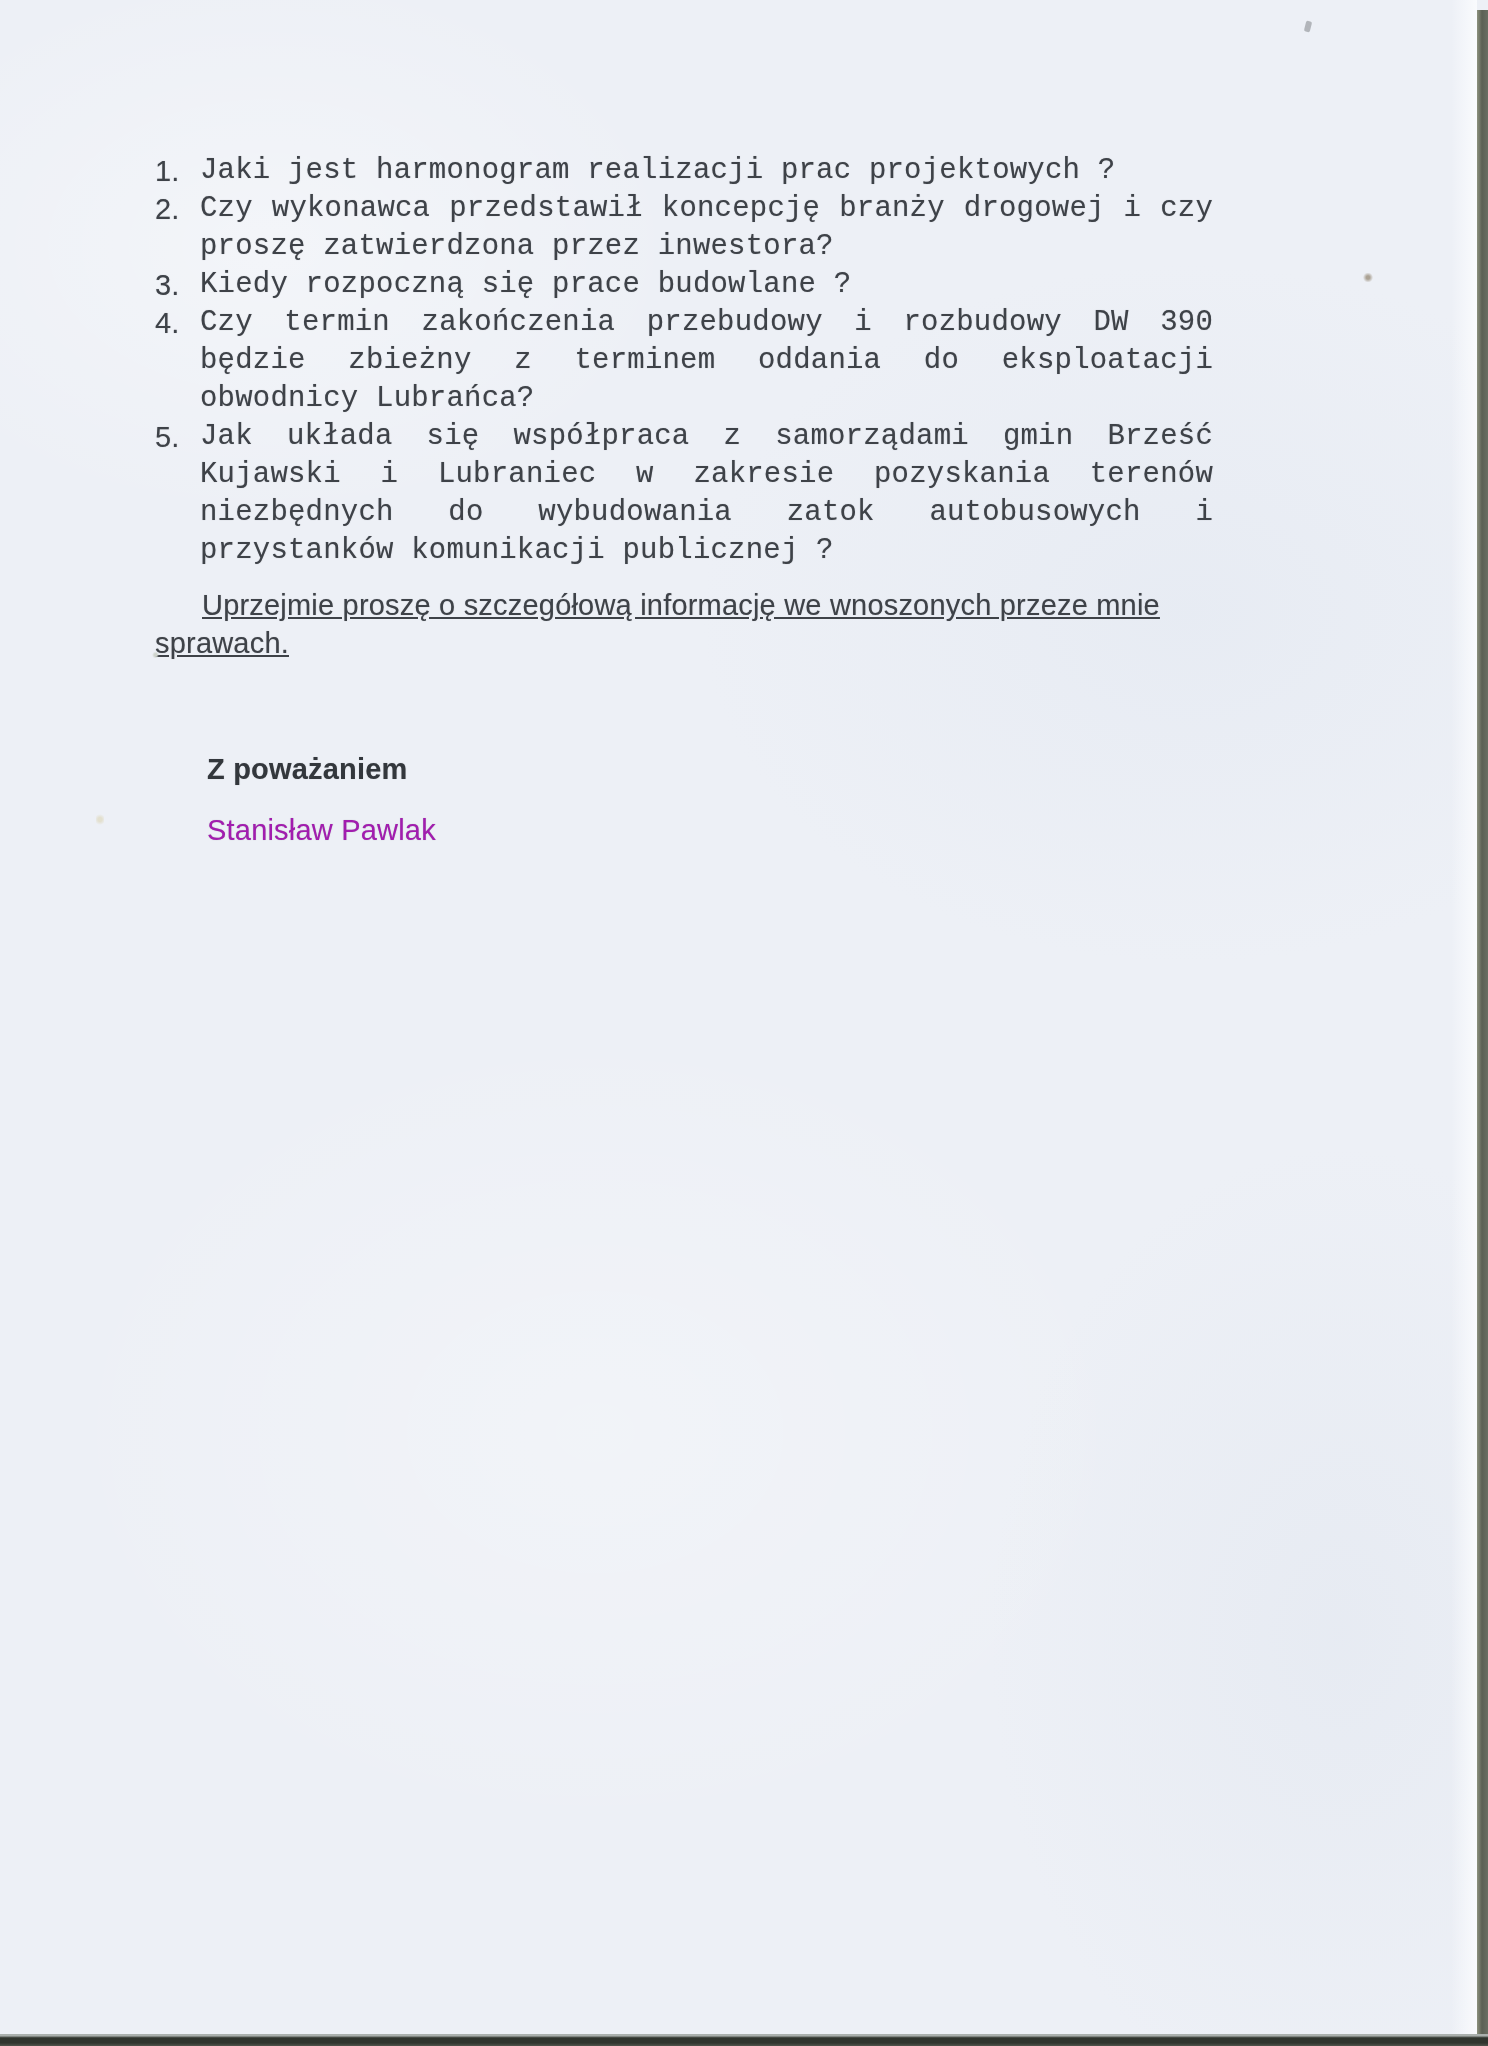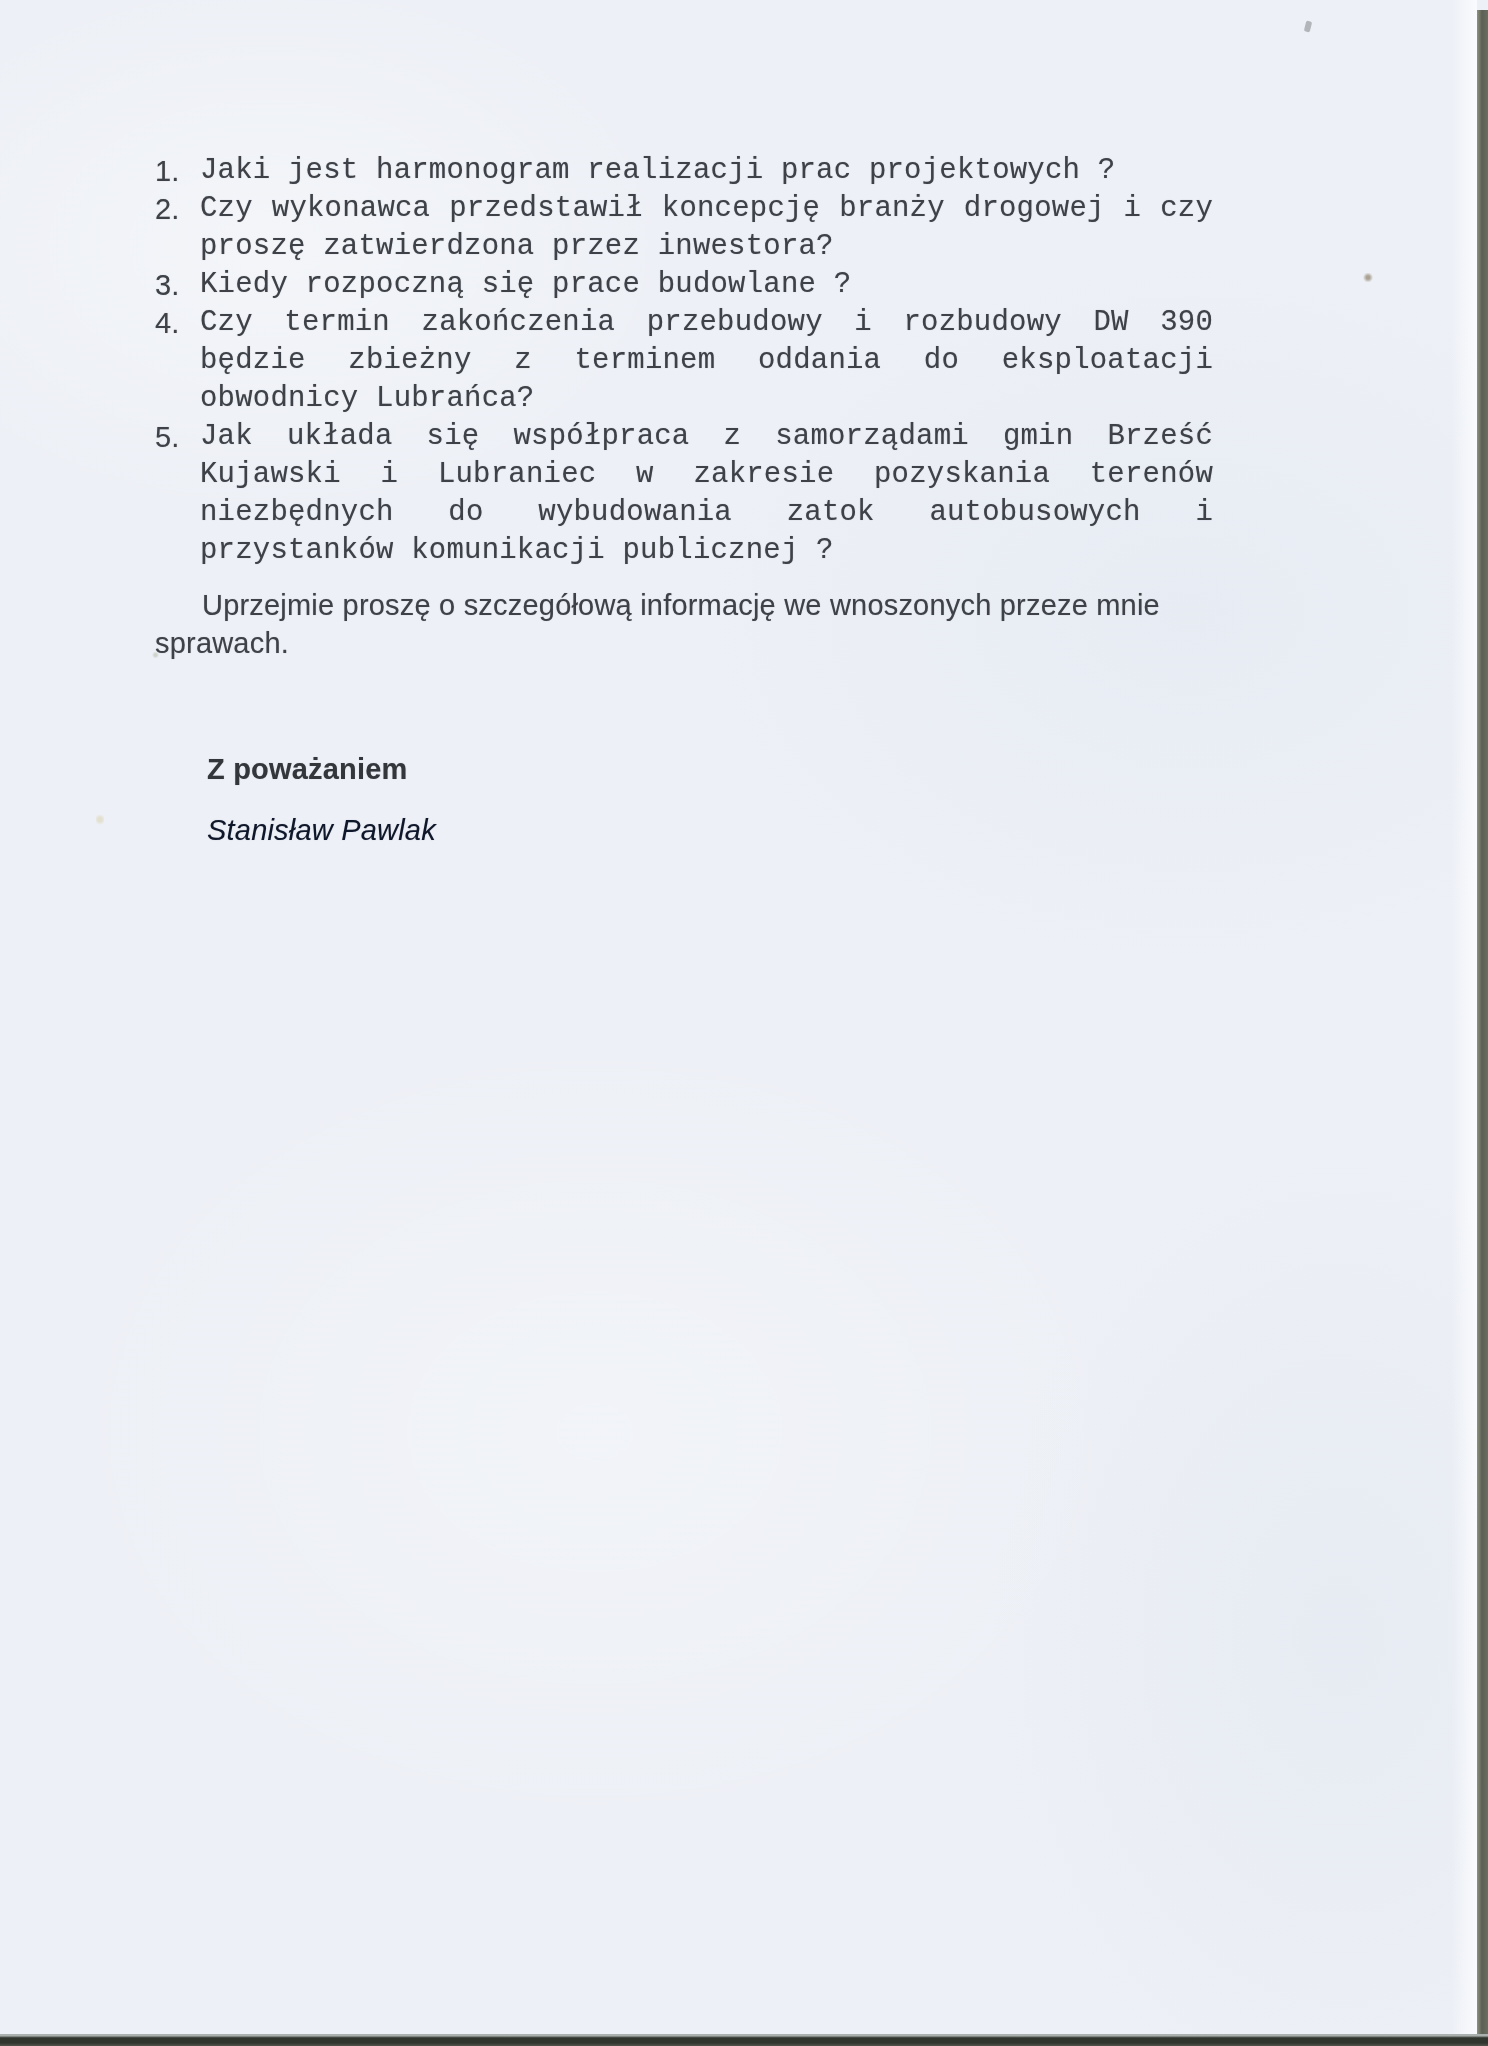--- a/index.html
+++ b/index.html
@@ -62,35 +62,35 @@
   }
   .qtext {
     flex: 1;
     text-align: justify;
     text-align-last: left;
     font-family: Liberation Mono, monospace;
   }
   .closing {
     margin: 16px 0 0 0;
     text-indent: 47px;
+    text-decoration: underline;
   }
   .sig-block {
     margin-top: 88px;
     padding-left: 52px;
     text-align: left;
   }
   .valediction {
     margin: 0;
     font-weight: 700;
     color: #33373c;
   }
   .signature {
     margin: 23px 0 0 0;
-    font-style: italic;
-    color: #0f172a;
+    color: #a21caf;
   }
   
   .edge-right-highlight {
     position: absolute;
     top: 0;
     right: 11px;
     width: 26px;
     height: 100%;
     background: linear-gradient(to right, rgba(252,253,255,0), rgba(252,253,255,0.85));
     pointer-events: none;

